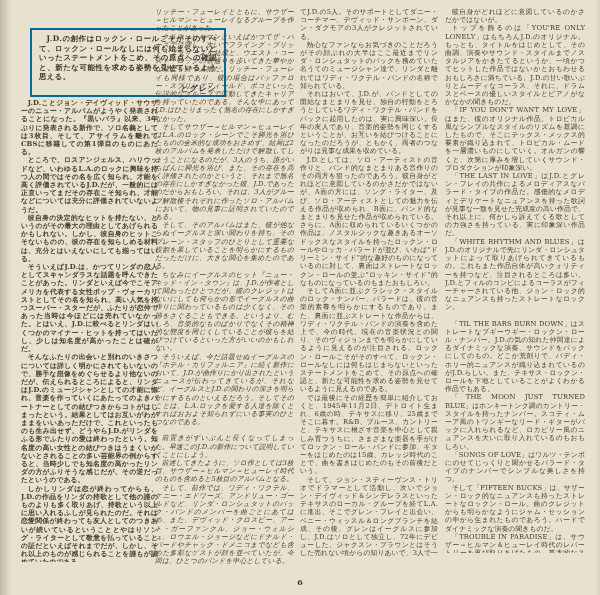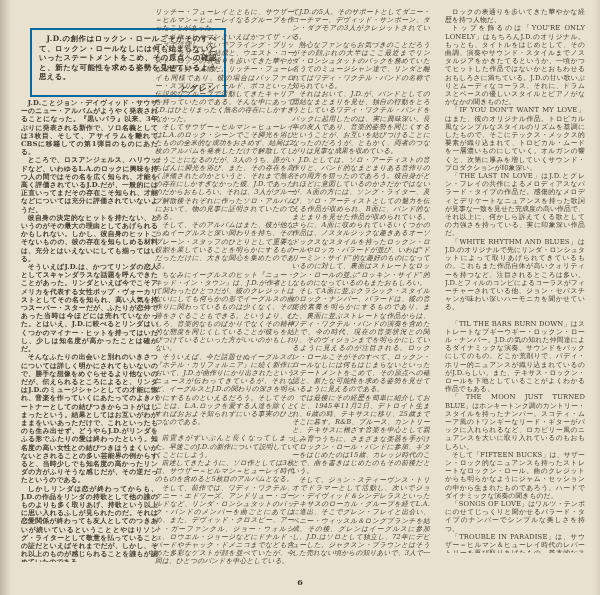--- a/index.html
+++ b/index.html
@@ -17,21 +17,21 @@
          text-align:justify;text-indent:1em;color:#3c352a;}
   .intro-author{font-size:8px;line-height:10px;font-weight:bold;text-align:right;
          letter-spacing:1px;color:#3c352a;margin-top:1px;}
   .col{position:absolute;top:8px;overflow:hidden;text-align:justify;}
   .col p{margin:0;font-size:6.8px;line-height:8.2px;letter-spacing:.12px;
          text-indent:1em;color:#464034;}
   .col p.cont{text-indent:0;}
   .col p.gap{margin-top:8px;}
   .col1{left:21px;top:99px;width:137px;height:463px;font-weight:bold;}
   .col2{left:155px;width:139px;height:563px;font-style:italic;}
-  .col3{left:292px;width:138px;height:549px;font-style:italic;}
+  .col3{left:300px;width:138px;height:549px;}
   .col4{left:445px;width:140px;height:545px;}
   .page-number{position:absolute;left:0;right:0;top:577px;text-align:center;
          font-size:8px;font-weight:bold;color:#3c352a;}
 </style>
 </head>
 <body>
 
 <div class="page">
   <div class="spine"></div>
   <div class="page-vignette"></div>
@@ -68,26 +68,26 @@
     <p class="cont">てJ.D.の5人。そのサポートとしてダニー・コーチマー、デヴィッド・サンボーン、ダン・ダグモアの3人がクレジットされている。</p>
     <p>熱心なファンならお気づきのことだろうがその顔ぶれの大半はここ最近までリンダ・ロンシュタットのバックを務めていた名うてのミュージシャン達で、リンダと離れてはワディ・ワクテル・バンドの名称で知られている。</p>
     <p>それはおいて、J.D.が、バンドとしての団結なまとまりを見せ、独自の行動をとろうとしているワディ・ワクテル・バンドをバックに起用したのは、実に興味深い。長年の友人であり、音楽的姿勢を同じくするということが、お互いを結びつけることになったのだろうが、ともかく、両者のつながりは見事な成果を収めている。</p>
     <p>J.D.としては、ソロ・アーティストの音作りと、バンド的なまとまりある音作りのその両方を狙ったのであろう。彼自身がどれほどに意図しているのかさだかではないが、A面の方には、ソング・ライター、及び、ソロ・アーティストとしての魅力を伝える作品が収められ、B面に、バンド的なまとまりを見せた作品が収められている。さらに、A面に収められているいくつかの作品は、ノスタルジックな趣きあるオーソドックスなスタイルを持ったロックン・ロールやロッカ・バラードが並び、いわば“ドリーミン・サイド”的な趣好のものになっているのに対して、裏面はストレートなロックン・ロールの並ぶ“ロッキン・サイド”的なものになっているのもまたおもしろい。</p>
     <p>そしてA面に並ぶクラシック・スタイルのロック・ナンバー、バラードは、彼の音楽的素養を明らかにするものであり、また、裏面に並ぶストレートな作品からは、ワディ・ワクテル・バンドの演奏を含めた上で、今の時代、現在の音楽状況との関り、そのヴィジョンまでを明らかにしているように見えるのが注目される。ロックン・ロールこそがそのすべて、ロックン・ロールなしには何もはじまらないといったステートメントをこめて、その原点への確認と、新たな可能性を求める姿勢を見せているように見えるのである。</p>
     <p>では最後にその経歴を簡単に紹介しておくと、1945年11月2日、デトロイト生まれ、6歳の時、テキサスに移り、25歳までそこに暮す。R&amp;B、ブルース、カントリーと、テキサスに根ざす音楽を中心として親しみ育つうちに、さまざまな楽器を手がけてロックン・ロール・バンドに参加、ギターをはじめたのは15歳、カレッジ時代のことで、曲を書きはじめたのもその前後だという。</p>
     <p>そして、ジョン・スティーヴンス・トリオでドラマーとして活動し、次いでジョン・デイヴィッド＆シンデレラスといったテキサスのローカル・グループを経てL.A.に進出、そこでグレン・フレイと出会い、ペニー・ウィッスル＆ロングブランチを結成、その後、グレンはイーグルスに参加し、J.D.はソロとして独立し、72年にデビューした。ジャクスン・ブラウンとはそうした売れない頃からの知りあいで、3人で一緒に暮していたこともあるという。そして、前述のように、ソロ・デビューの後、サウザー＝ヒルマン＝ヒューレイを結成し、その名を広く知られはじめたのである。</p>
   </div>
 
   <div class="col col4">
-    <p>ロックの表通りを歩いてきた華やかな経歴を持つ人物だ。</p>
+    <p>彼自身がどれほどに意図しているのかさだかではないが。</p>
     <p>トップを飾るのは「YOU'RE ONLY LONELY」はもちろんJ.D.のオリジナル。もっとも、タイトルをはじめとして、その曲調、演奏やサウンド・スタイルまでノスタルジアをかきたてるというか、一頃かつてヒットした作品ではないかとおもわせるおもしろさに満ちている。J.D.の甘い歌いぶりとムーディなコーラス、それに、ドラムスとベースの優しいスタイルとピアノがなかなかの聞きものだ。</p>
     <p>「IF YOU DON'T WANT MY LOVE」はまた、彼のオリジナル作品。トロピカル風なシンプルなスタイルのリズムを基調にしたもので、そこにテックス・メックス的要素が織り込まれて、トロピカル・ムードを一層濃いものにしていく。オルガンの響くと、次第に厚みを増していくサウンド・プロダクションが印象深い。</p>
     <p>「THE LAST IN LOVE」はJ.D.とグレン・フレイの共作によるメロディアスなバラード・タイプの作品だ。感傷的なメロディとデリケートなニュアンスを持った歌詞が見事な一致を見せた完成度の高い作品で、それ以上に、何かしら訴えてくる歌としての力強さを持っている、実に印象深い作品だ。</p>
-    <p>「WHITE RHYTHM AND BLUES」はJ.D.のオリジナルで先にリンダ・ロンシュタットによって取りあげられてきているもの。これもまた作品自体が高いクォリティーを持つなど、注目されるところは多い。J.D.とフィルのコンビによるコーラスがフィーチャーされている他、ジョン・セバスチャンが味わい深いハーモニカを聞かせている。</p>
+    <p>「WHITE RHYTHM AND BLUES」はJ.D.のオリジナルで先にリンダ・ロンシュタットによって取りあげられてきているもの。これもまた作品自体が高いクォリティーを持つなど、注目されるところは多い。J.D.とフィルのコンビによるコーラスがフィーチャーされている他、ジョン・ロック的なニュアンスも持ったストレートなロックン。</p>
     <p class="gap">「TIL THE BARS BURN DOWN」はストレートなブギーウギー・ロックン・ロール・ナンバー。J.D.の気の知れた仲間達によるダイナミックな演奏、サウンドをバックにしてのもの。どこか荒削りで、バディ・ホリー的ニュアンスが織り込まれているのがJ.D.らしい。また、テキサス・ロックン・ロールを下地としていることがよくわかる作品でもある。</p>
     <p>「THE MOON JUST TURNED BLUE」はホンキートンク調のカントリー・スタイルを持ったナンバー。スコティ・ムーア風のトワンギーなリード・ギターがバックに入れられるなど、ロカビリー風のニュアンスを大いに取り入れているのもおもしろい。</p>
+    <p>「SONGS OF LOVE」はワルツ・テンポにのせてじっくりと聞かせるバラード・タイプのナンバーでシンプルな美しさを持つ。</p>
     <p>そして「FIFTEEN BUCKS」は、サザーン・ロック的なニュアンスも持ったストレートなロックン・ロール。曲のクレジットからも明らかなようにジャム・セッションの中から生まれたものであろう。ハードでダイナミックな演奏の聞きものだ。</p>
-    <p>「SONGS OF LOVE」はワルツ・テンポにのせてじっくりと聞かせるバラード・タイプのナンバーでシンプルな美しさを持つ。</p>
     <p>「TROUBLE IN PARADISE」は、サウザー＝ヒルマン＆ヒューレイ時代のレパートリーを再び取りあげたもの。基本的なスタイルこそ同じものだが、ここではよりハードでダイナミックなスケールの大きい演奏を展開している。ポール・マッカートニーがアルバム『バック・トゥ・ジ・エッグ』においてイギリスのロック界の名うてのプレイヤーを集めて行った“ロケストラ”に匹敵する迫力を持ったものであり、そのL.A.版といえるかもしれない。</p>
   </div>
 
   <div class="page-number">6</div>
 </div>
 
 </body></html>

